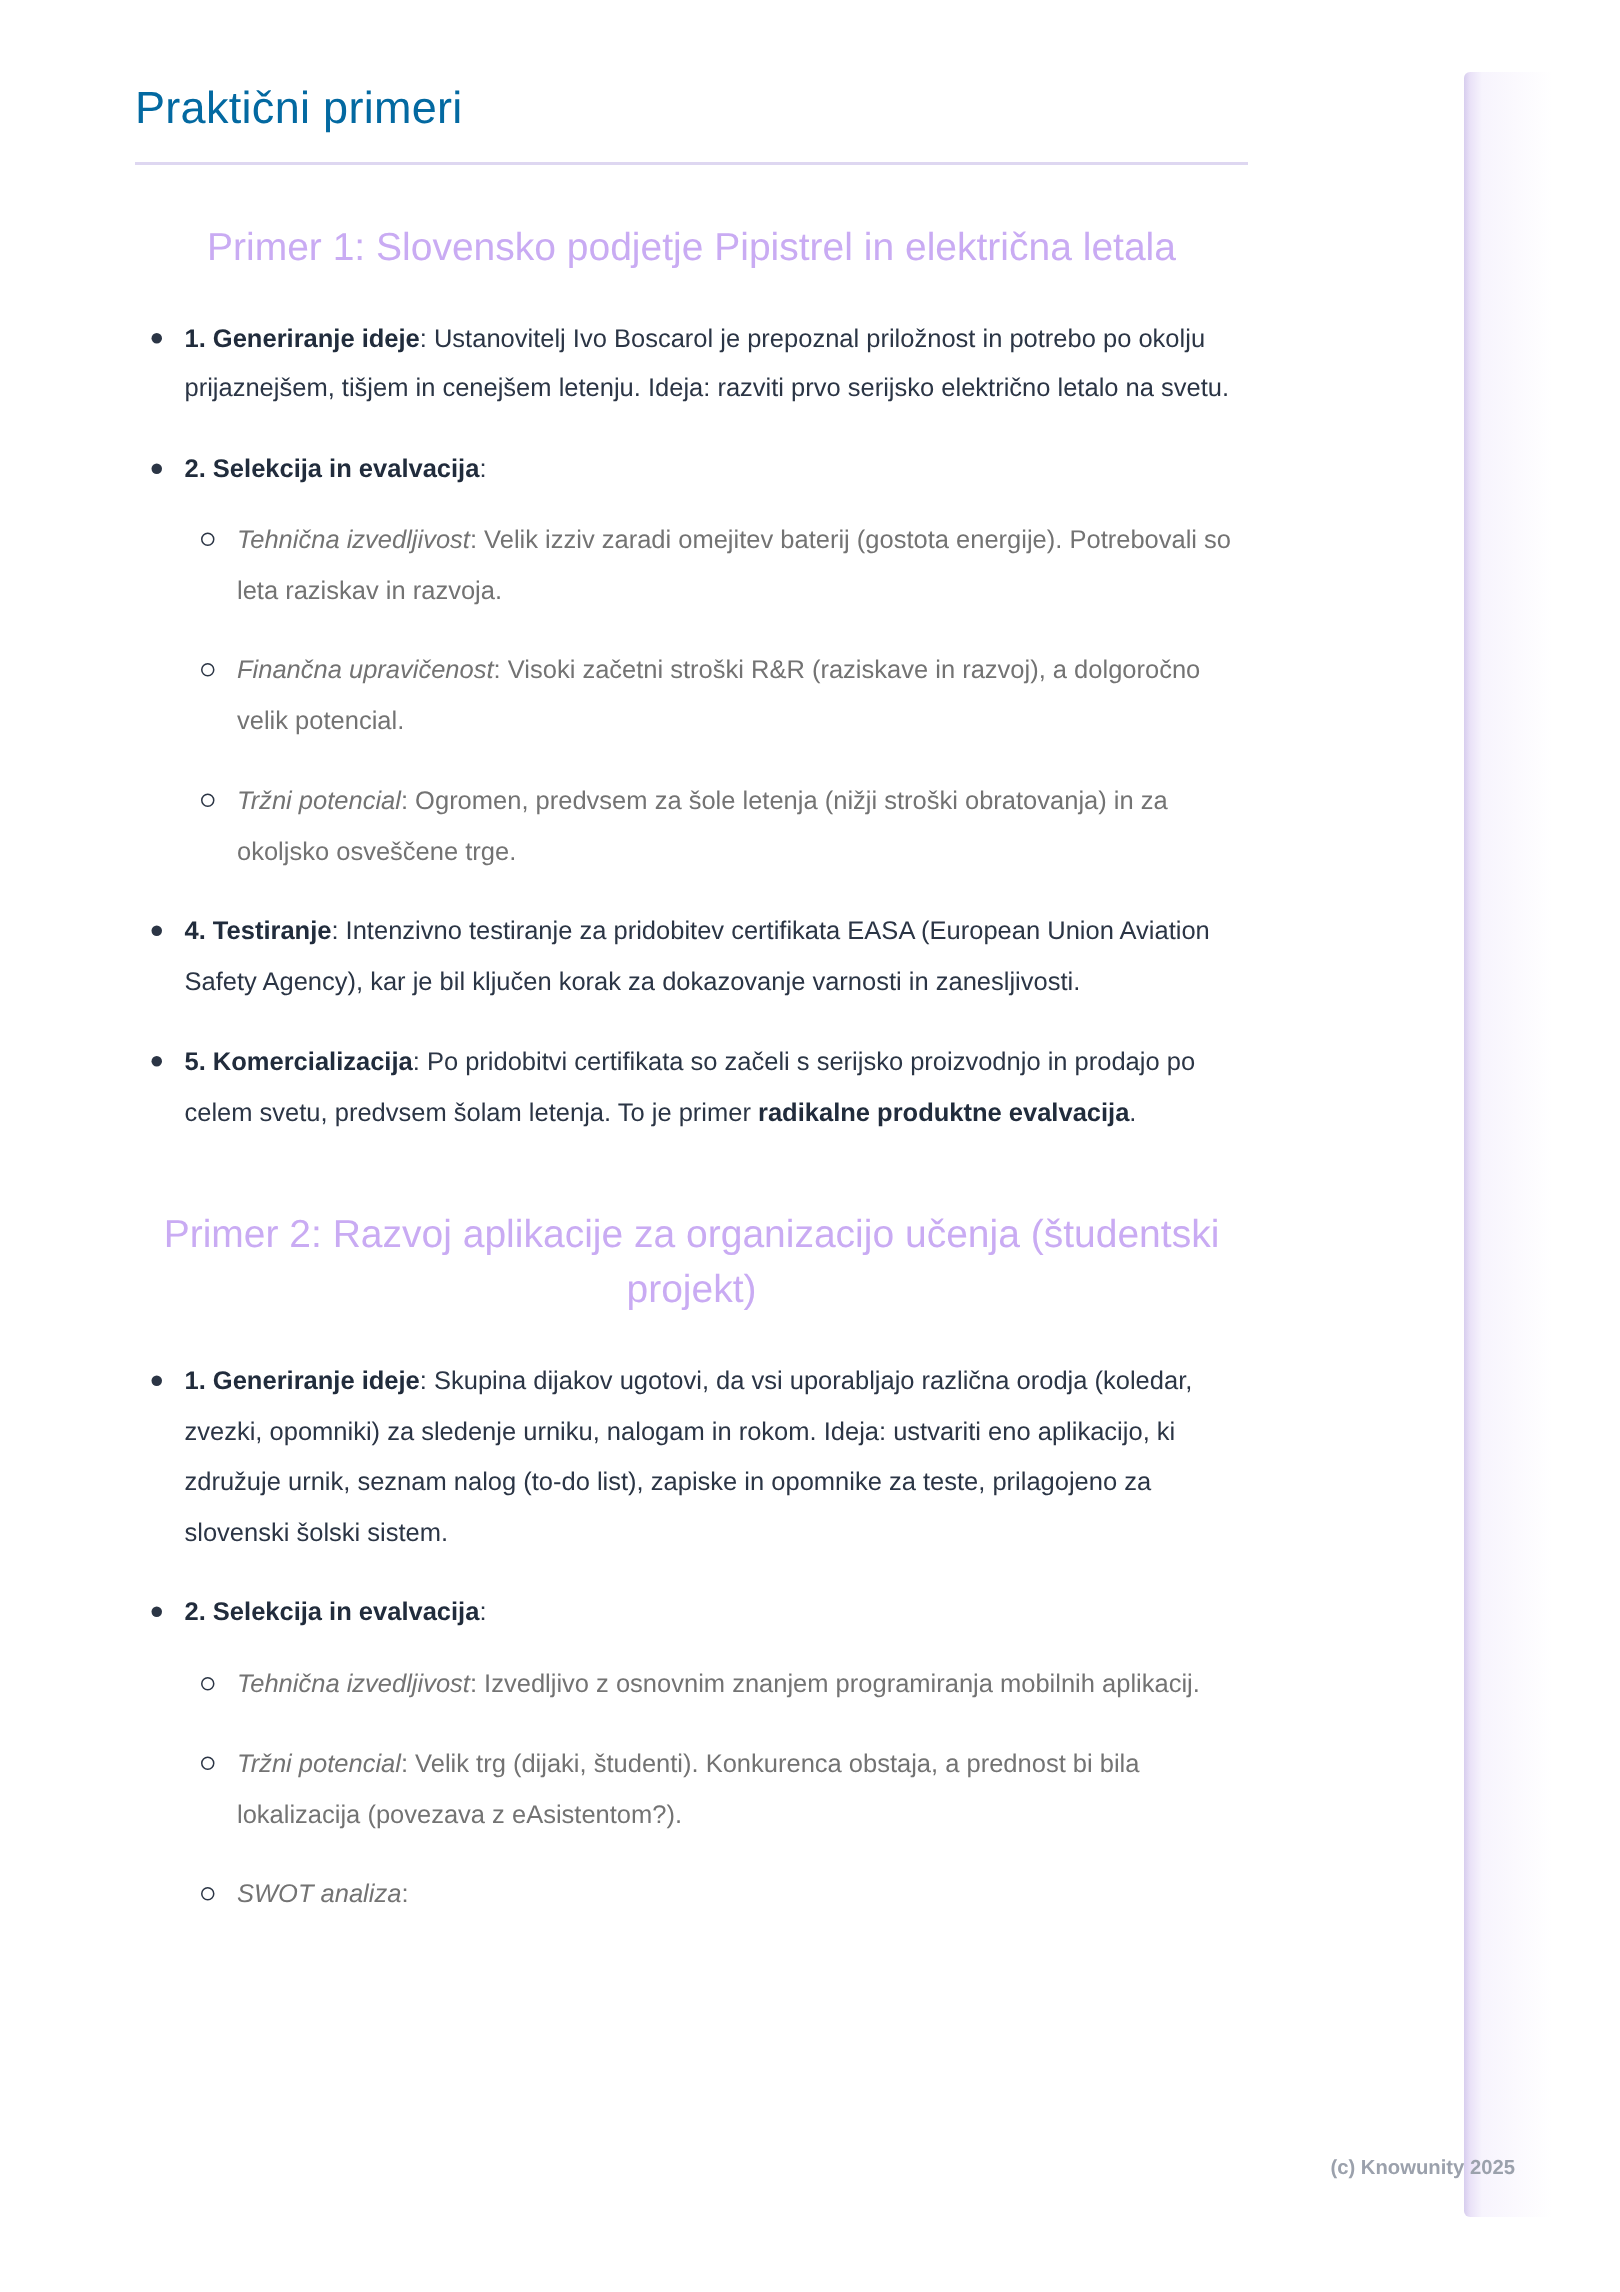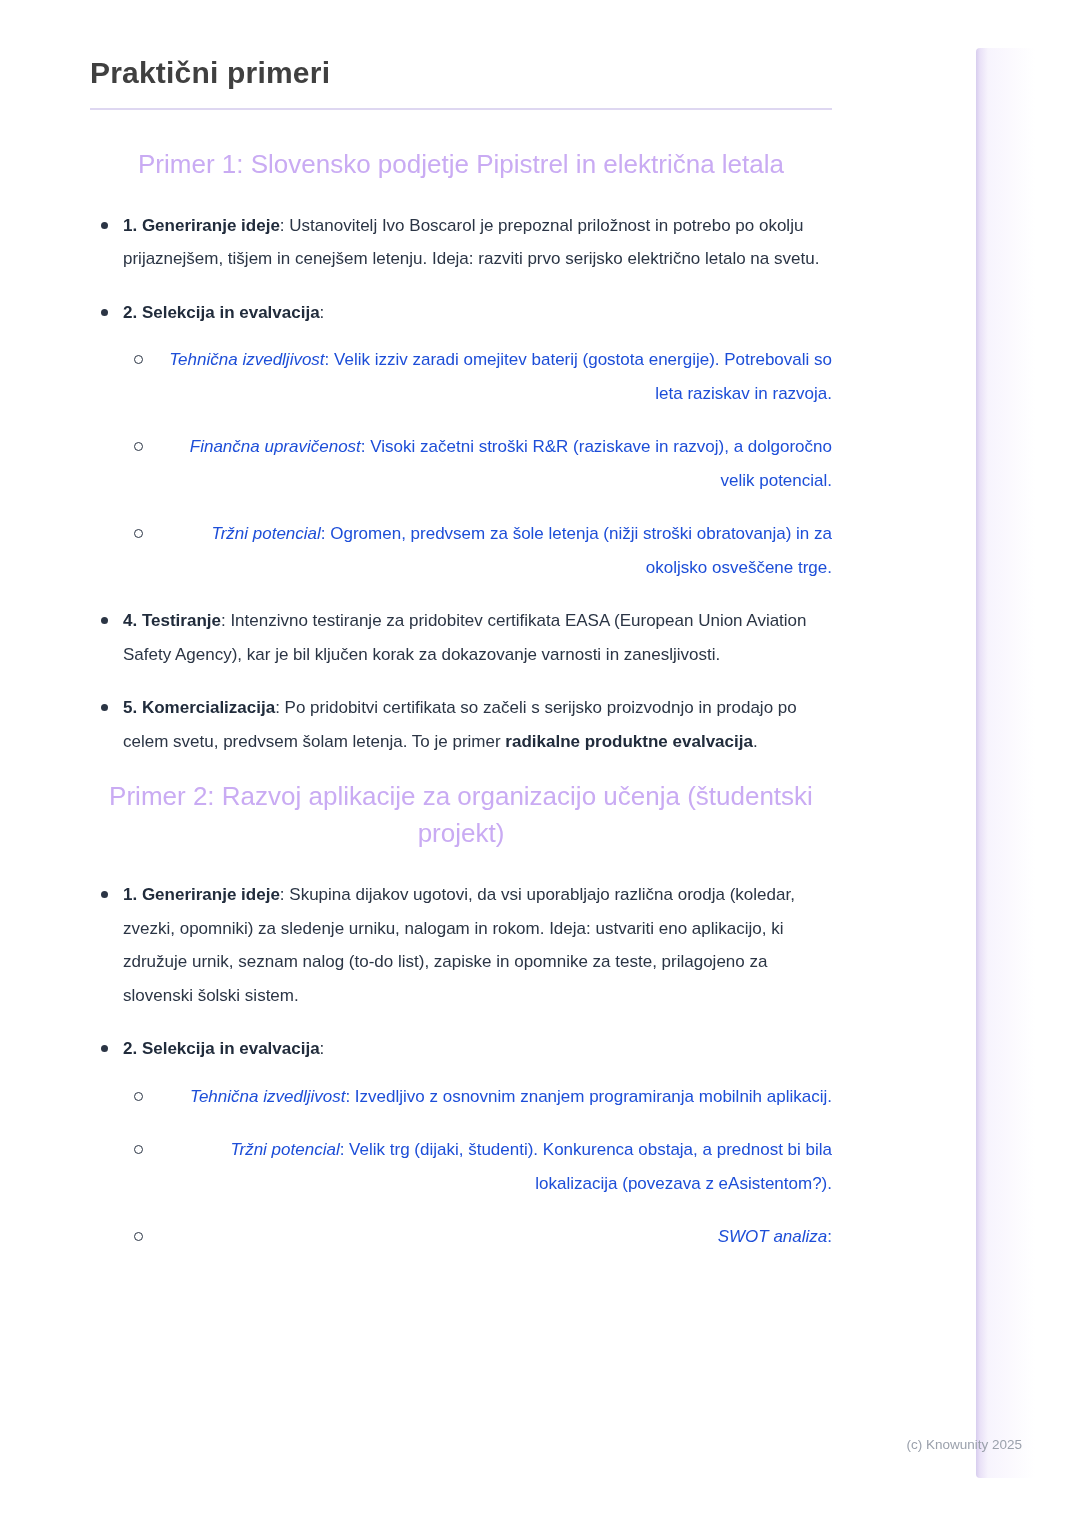--- a/index.html
+++ b/index.html
@@ -32,41 +32,41 @@
     position: absolute;
     left: 90px;
     top: 56px;
     width: 742px;
     z-index: 1;
   }
 
   h1.page-title {
     margin: 0 0 18px 0;
     font-size: 30px;
-    font-weight: 700;
+    font-weight: 400;
     letter-spacing: 0.2px;
-    color: #404040;
+    color: #0369a1;
   }
 
   .title-divider {
     height: 2px;
     background: #ded7f1;
     border: none;
     margin: 0 0 36px 0;
   }
 
   h2.section-heading {
     margin: 0 0 26px 0;
     font-size: 26px;
     font-weight: 400;
     line-height: 1.42;
     color: #c9abf3;
     text-align: center;
   }
-  h2.section-heading.second { margin-top: 20px; }
+  h2.section-heading.second { margin-top: 46px; }
 
   ul.blist { list-style: none; margin: 0; padding: 0; }
 
   li.l1 {
     position: relative;
     padding-left: 33px;
     margin-bottom: 20px;
     font-size: 17px;
     line-height: 33.5px;
     color: #2b3545;
@@ -83,46 +83,46 @@
   }
 
   ul.sub { list-style: none; margin: 14px 0 0 0; padding: 0; }
 
   li.l2 {
     position: relative;
     padding-left: 35px;
     margin-bottom: 20px;
     font-size: 17px;
     line-height: 33.5px;
-    color: #1d4ed8;
-    text-align: right;
+    color: #737373;
   }
   li.l2::before {
     content: "";
     position: absolute;
     left: 11px;
     top: 12px;
     width: 7px;
     height: 7px;
     border-radius: 50%;
     border: 1.8px solid #2b3545;
     background: transparent;
   }
 
   .lead-bold { font-weight: 700; color: #212c3c; }
   .lead-italic { font-style: italic; }
   .inline-bold { font-weight: 700; color: #212c3c; }
 
   .footer-credit {
     position: absolute;
     top: 1437px;
-    right: 58px;
+    right: 70px;
     font-size: 13.5px;
     color: #9ba1ac;
     z-index: 2;
+    font-weight: bold;
   }
 </style>
 </head>
 <body>
 
 <div class="right-strip"></div>
 
 <div class="content">
 
   <h1 class="page-title">Praktični primeri</h1>

